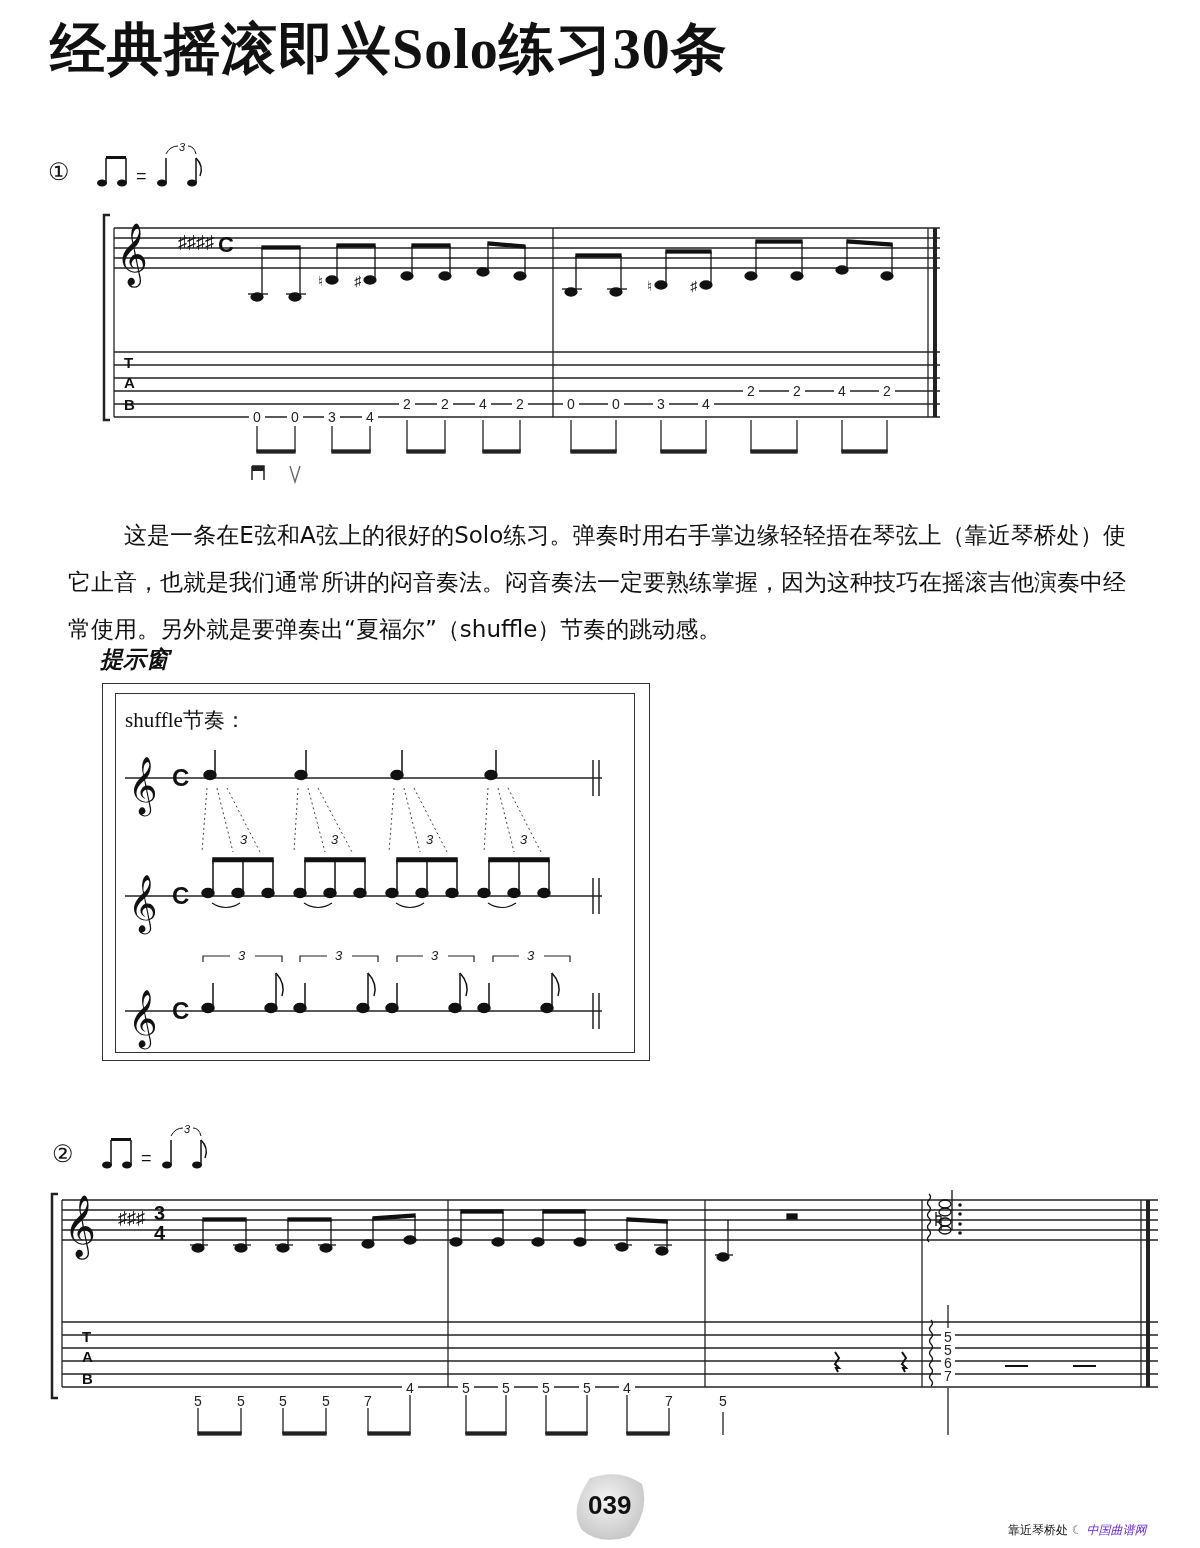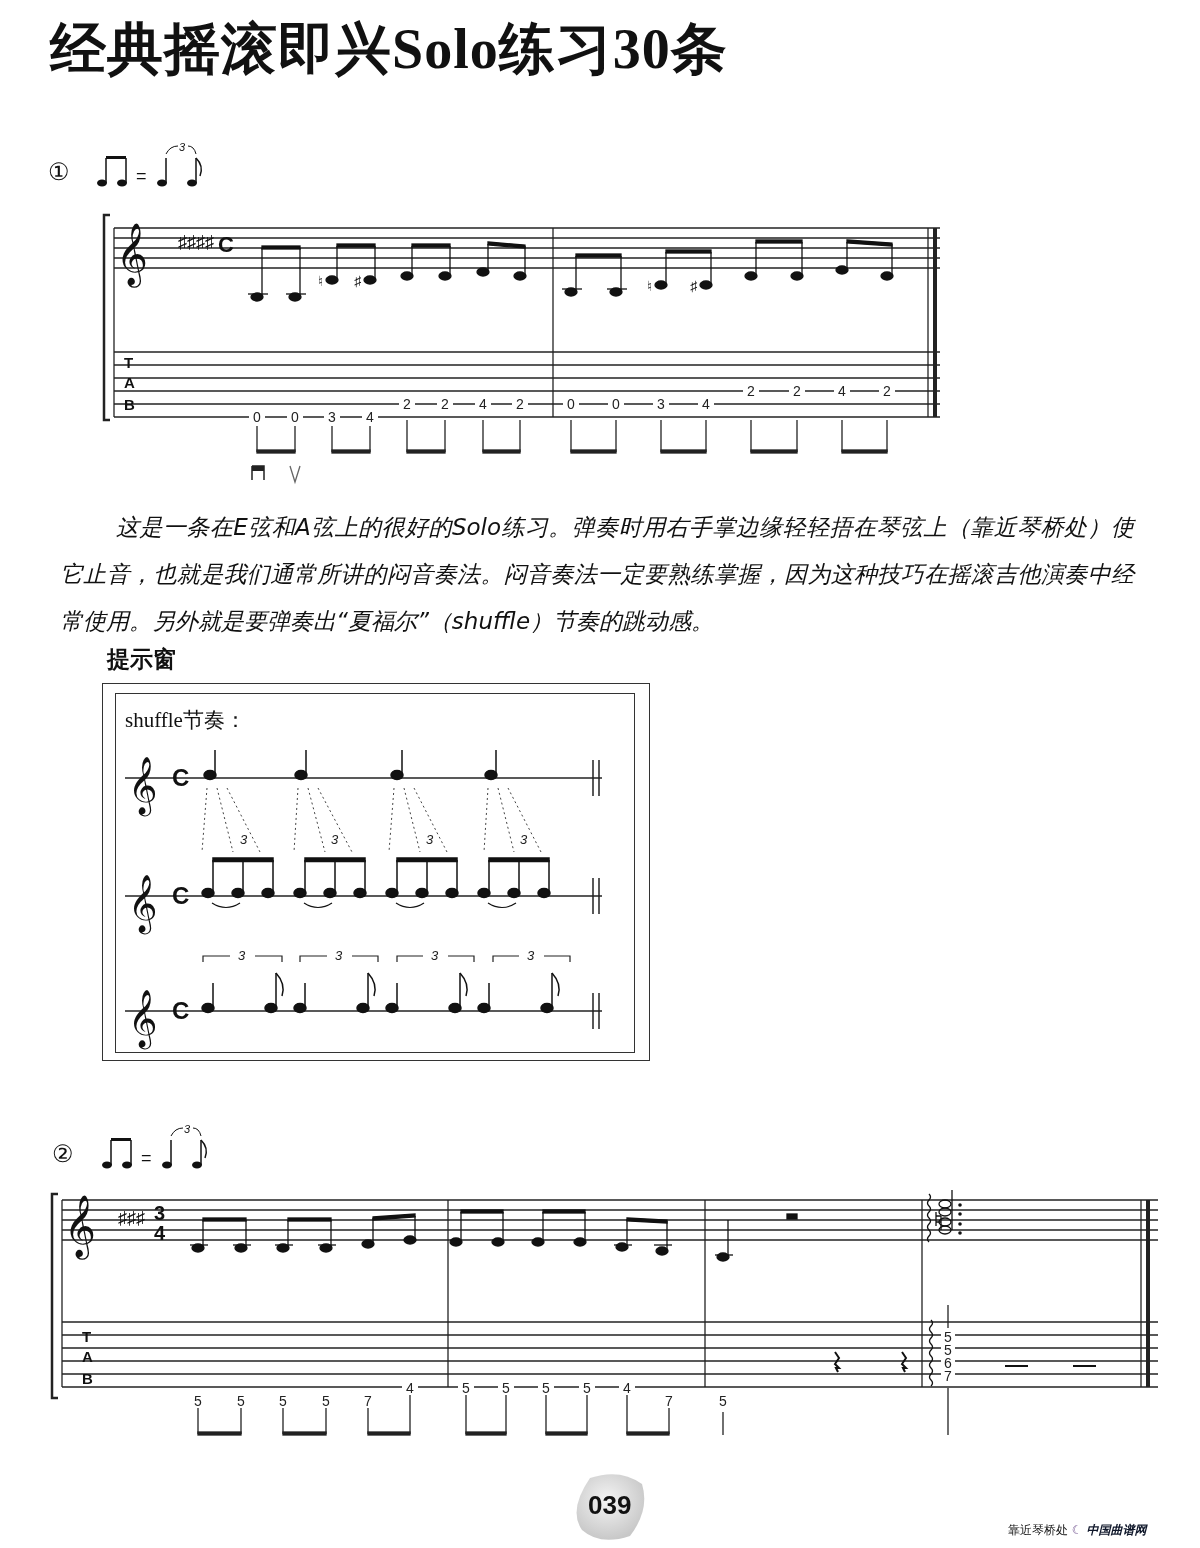--- a/index.html
+++ b/index.html
@@ -1,28 +1,28 @@
 <!DOCTYPE html>
 <html><head>
 <meta charset="utf-8">
 <style>
   html, body { margin:0; padding:0; background:#ffffff; }
   body { width:1200px; height:1548px; position:relative; overflow:hidden; font-family:"DejaVu Serif", serif; color:#111; }
   .abs { position:absolute; }
   .title { left:50px; top:12px; font-size:56px; font-weight:bold; font-family:"Liberation Serif", serif; letter-spacing:1px; }
   .exnum { font-family:"DejaVu Serif", serif; font-size:24px; }
   .para { left:52px; width:1090px; font-size:23px; line-height:47px; font-family:"DejaVu Sans", sans-serif; text-align:justify; }
-  .para p { margin:8px; text-indent:56px;font-style:italic; }
-  .hint-title { left:107px; top:644px; font-size:23px; font-weight:bold; font-family:"DejaVu Sans", sans-serif; }
+  .para p { margin:16px; text-indent:56px; }
+  .hint-title { left:100px; top:644px; font-size:23px; font-weight:bold; font-family:"DejaVu Sans", sans-serif;font-style:italic; }
   .hint-outer { left:102px; top:683px; width:548px; height:378px; border:1.5px solid #333; box-sizing:border-box; }
   .hint-inner { left:115px; top:693px; width:520px; height:360px; border:1.5px solid #333; box-sizing:border-box; }
   .hint-label { left:125px; top:706px; font-size:21px; font-family:"Liberation Serif", serif;text-align:right; }
   .pagenum { left:560px; top:1470px; width:100px; height:70px; }
   .footer { left:1008px; top:1522px; font-size:12px; font-family:"DejaVu Sans", sans-serif; }
-  .footer .brand { color:#0f172a; font-weight:bold; font-style:italic; }
+  .footer .brand { color:#6d28d9; font-weight:normal; font-style:italic; }
   svg text { font-family:"Liberation Sans", sans-serif; }
 </style>
 </head>
 <body>
 
 <div class="abs title">经典摇滚即兴Solo练习30条</div>
 
 <div class="abs exnum" style="left:48px;top:158px;">①</div>
 <svg class="abs" style="left:90px;top:140px;" width="130" height="50">
   <g fill="#111" stroke="#111">

